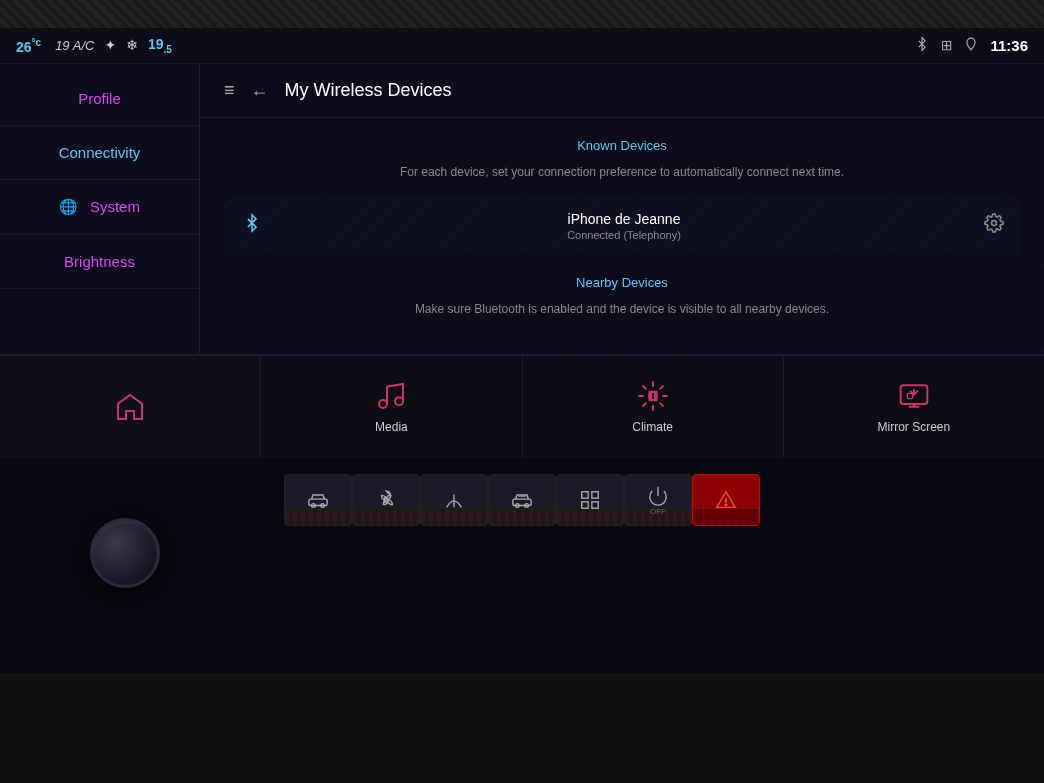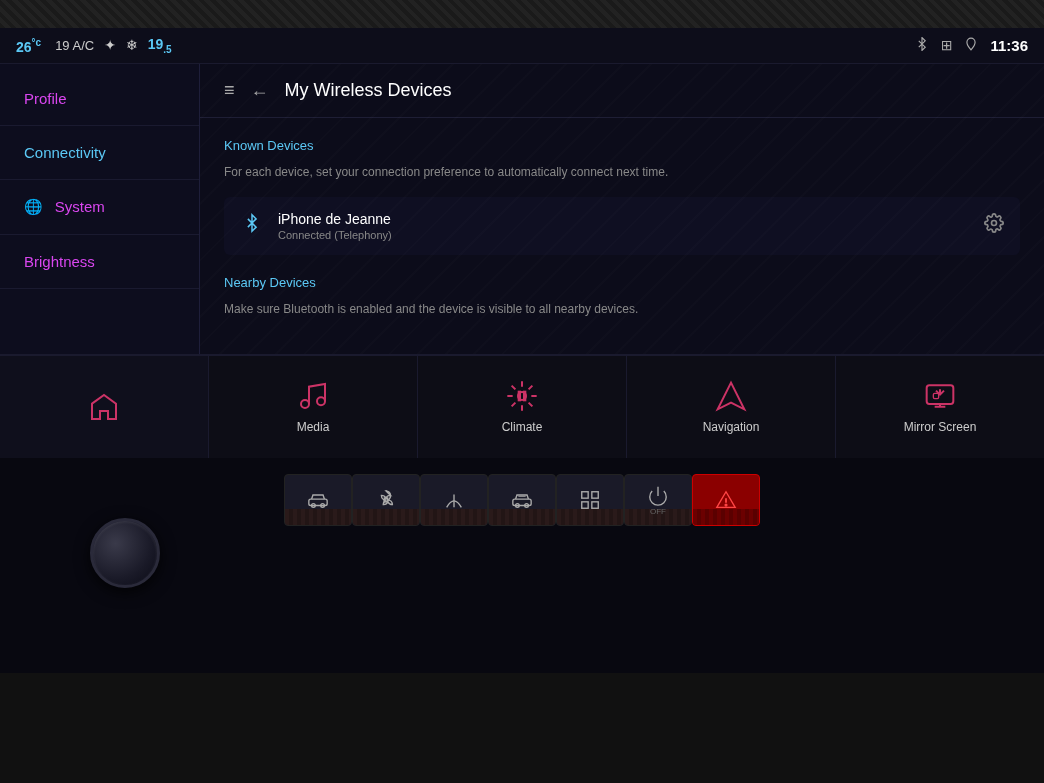--- a/index.html
+++ b/index.html
@@ -24,20 +24,21 @@
     }
 
     
     .screen-wrapper {
       width: 100%;
       height: 430px;
       background: #0a0a12;
       position: relative;
       display: flex;
       flex-direction: column;
+      text-align: center;
     }
 
     
     .status-bar {
       width: 100%;
       height: 38px;
       background: #0d0d1a;
       display: flex;
       align-items: center;
       padding: 0 16px;
@@ -50,20 +51,21 @@
       font-size: 14px;
       font-weight: bold;
     }
     .status-bar .temp sup {
       font-size: 10px;
     }
     .status-bar .ac-info {
       color: #ccc;
       font-size: 13px;
       margin-left: 4px;
+      font-style: italic;
     }
     .status-bar .fan-icon {
       color: #ccc;
       font-size: 14px;
     }
     .status-bar .temp-val {
       color: #5bc8f5;
       font-size: 14px;
       font-weight: bold;
     }
@@ -472,26 +474,20 @@
       <svg class="nav-svg" viewBox="0 0 24 24">
         <circle cx="12" cy="12" r="3" stroke="#cc3366" stroke-width="1.5" fill="none"></circle>
         <path d="M12 1v4M12 19v4M4.22 4.22l2.83 2.83M16.95 16.95l2.83 2.83M1 12h4M19 12h4M4.22 19.78l2.83-2.83M16.95 7.05l2.83-2.83" stroke="#cc3366" stroke-width="1.5"></path>
 
         <line x1="10" y1="8" x2="10" y2="16" stroke="#cc3366" stroke-width="2.5"></line>
         <line x1="14" y1="8" x2="14" y2="16" stroke="#cc3366" stroke-width="2.5"></line>
       </svg>
       <span class="nav-label">Climate</span>
     </div>
 
-    <div class="nav-item">
-      <svg class="nav-svg" viewBox="0 0 24 24">
-        <polygon points="12 2 22 22 12 17 2 22 12 2" stroke="#cc3366" stroke-width="1.5" fill="none"></polygon>
-      </svg>
-      <span class="nav-label">Navigation</span>
-    </div>
 
 
     <div class="nav-item">
       <svg class="nav-svg" viewBox="0 0 24 24">
         <rect x="2" y="4" width="20" height="14" rx="2" stroke="#cc3366" stroke-width="1.5" fill="none"></rect>
         <path d="M8 20h8M12 18v2" stroke="#cc3366" stroke-width="1.5"></path>
         <path d="M9 8l3 3 3-3" stroke="#cc3366" stroke-width="1.5"></path>
         <path d="M12 11V7" stroke="#cc3366" stroke-width="1.5"></path>
         <rect x="7" y="10" width="4" height="4" rx="1" stroke="#cc3366" stroke-width="1" fill="none"></rect>
       </svg>

